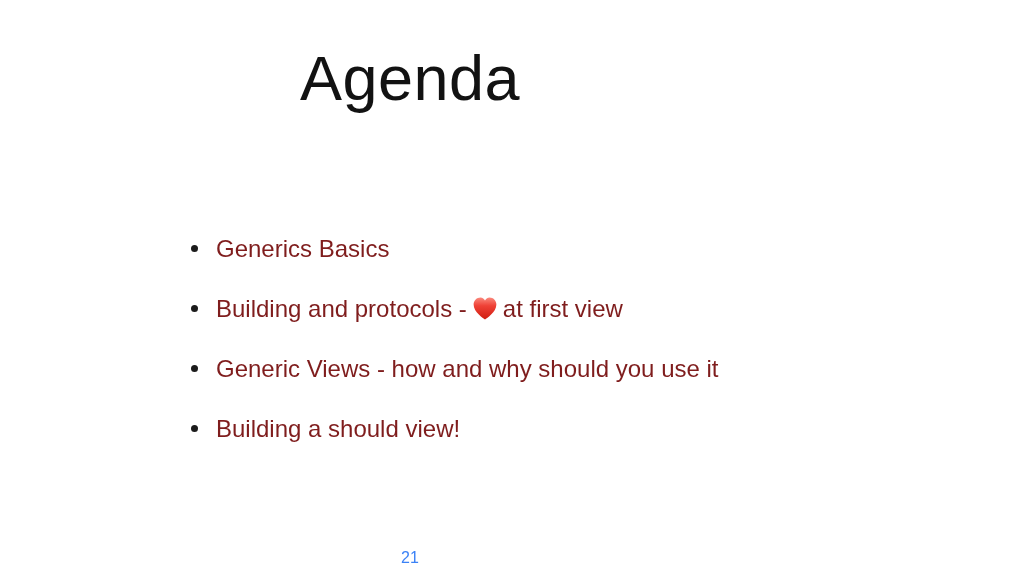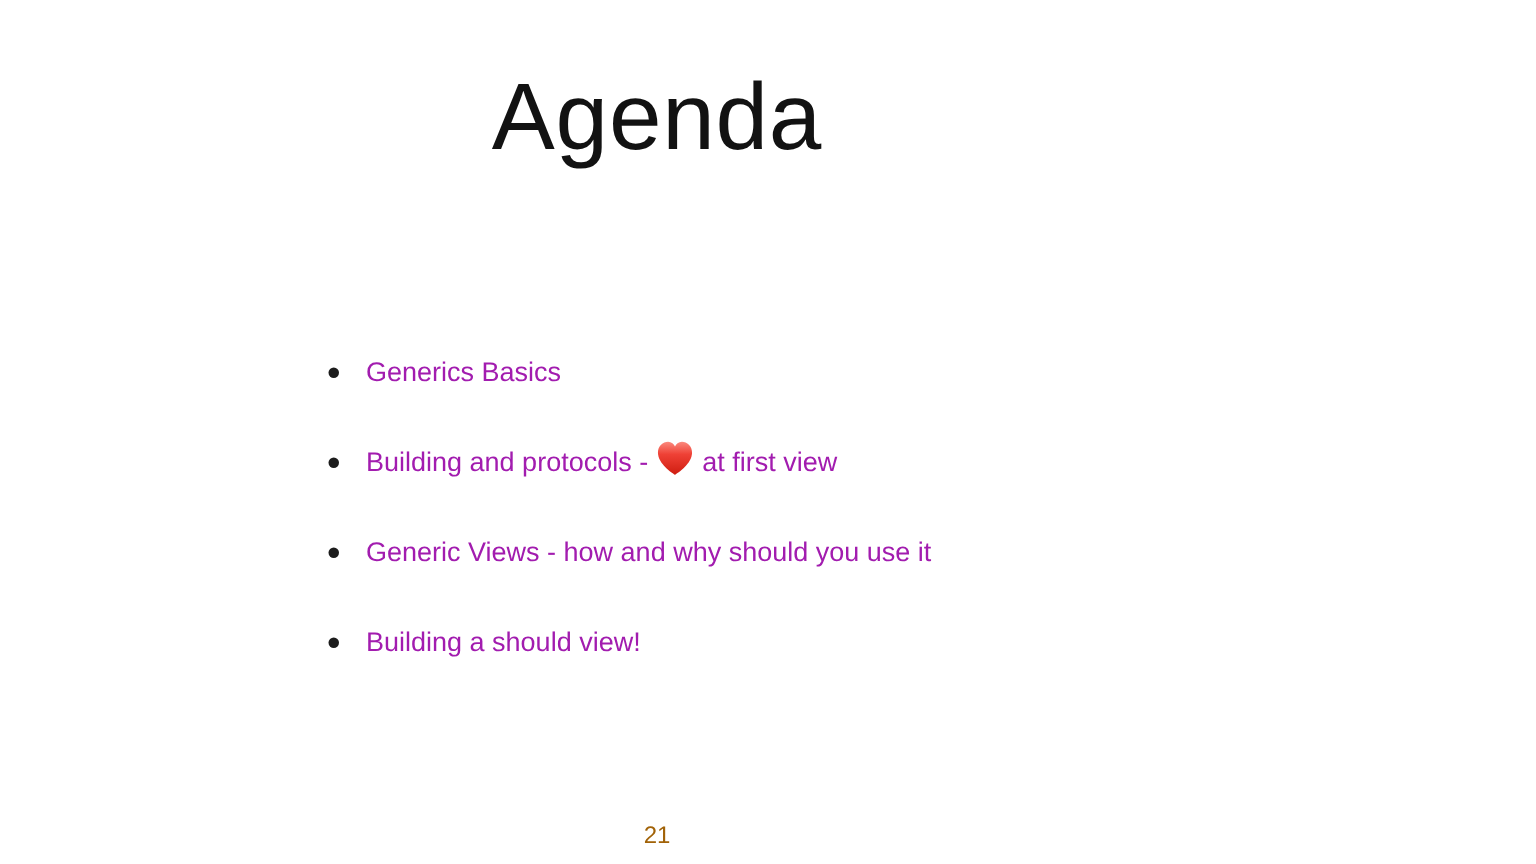--- a/index.html
+++ b/index.html
@@ -11,21 +11,20 @@
     width: 1024px;
     height: 576px;
     font-family: "Liberation Sans", "DejaVu Sans", sans-serif;
   }
   .slide {
     position: relative;
     width: 820px;
     height: 576px;
     background: #ffffff;
     overflow: hidden;
-    margin-left: 28px;
   }
   .slide-title {
     position: absolute;
     top: 44px;
     left: 0;
     width: 100%;
     margin: 0;
     text-align: center;
     font-size: 63px;
     line-height: 69px;
@@ -38,23 +37,23 @@
     left: 191px;
     top: 233px;
     width: 680px;
     margin: 0;
     padding: 0;
     list-style: none;
   }
   .bullet-item {
     display: flex;
     align-items: flex-start;
-    font-size: 18px;
+    font-size: 24px;
     line-height: 31px;
-    color: #a21caf;
+    color: #7f1d1d;
     margin-bottom: 29px;
     white-space: nowrap;
   }
   .bullet-dot {
     flex: none;
     width: 7px;
     height: 7px;
     border-radius: 50%;
     background: #1c1c1c;
     margin-top: 12px;
@@ -69,21 +68,21 @@
     margin: 0 5px;
   }
   .page-number {
     position: absolute;
     top: 549px;
     left: 0;
     width: 100%;
     text-align: center;
     font-size: 16px;
     line-height: 18px;
-    color: #a16207;
+    color: #3b82f6;
   }
 </style>
 </head>
 <body>
 
 <div class="slide">
 
   <h1 class="slide-title">Agenda</h1>
 
   <ul class="bullet-list">

